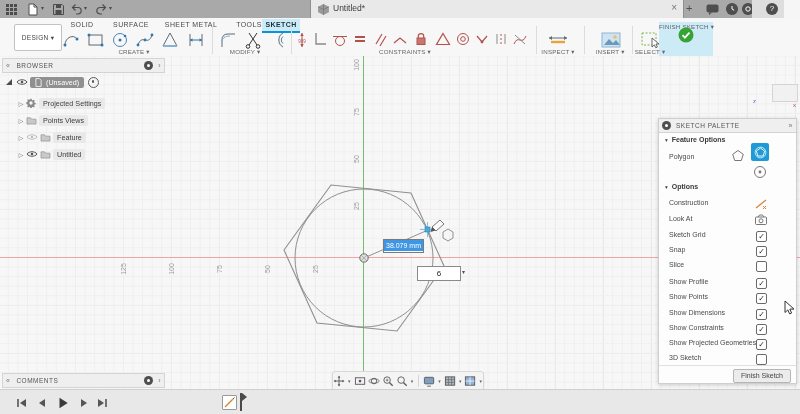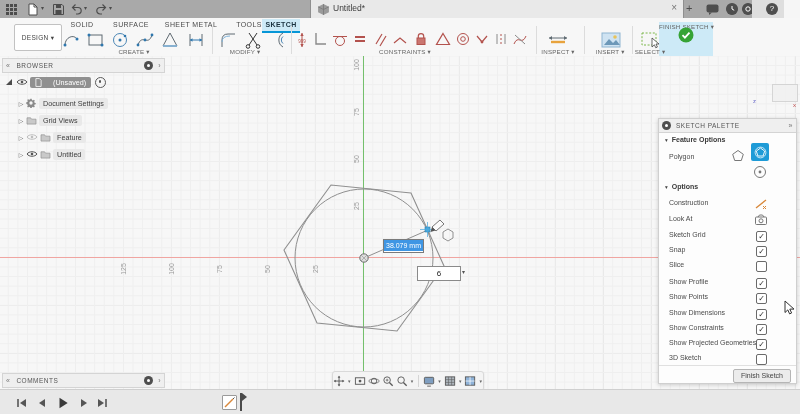--- a/index.html
+++ b/index.html
@@ -61,21 +61,21 @@
                 font-size:6.5px;color:#555;letter-spacing:.5px;}
   .panel-header .ph-title{flex:1;margin-left:3px;}
   .ph-glyph{font-size:7px;color:#777;margin:0 3px;}
   .ph-gear{width:9px;height:9px;border-radius:50%;background:#4e4e4e;margin-right:2px;position:relative;}
   .ph-gear::after{content:"";position:absolute;left:3px;top:3px;width:3px;height:3px;border-radius:50%;background:#fff;}
 
   #browser{position:absolute;left:2px;top:58px;width:163px;height:106px;}
   .br-row{position:absolute;left:0;height:14px;display:flex;align-items:center;font-size:7.2px;color:#3d3d3d;}
   .br-chip{background:#e9e9e9;border-radius:2px;padding:1px 4px;white-space:nowrap;}
   .br-exp{color:#666;font-size:6px;width:10px;text-align:center;}
-  .root-chip{background:#909090;color:#fff;border-radius:2px;padding:1px 5px;display:flex;align-items:center;gap:11px;}
+  .root-chip{background:#909090;color:#fff;border-radius:2px;padding:1px 5px;display:flex;align-items:center;gap:4px;}
   .root-tri{width:0;height:0;border-left:6px solid transparent;border-bottom:6px solid #4c4c4c;transform:rotate(0deg);margin-left:4px;}
   .radio-btn{width:9px;height:9px;border:1px solid #5a5a5a;border-radius:50%;margin-left:4px;position:relative;}
   .radio-btn::after{content:"";position:absolute;left:2.5px;top:2.5px;width:2.5px;height:2.5px;border-radius:50%;background:#5a5a5a;}
 
   #comments{position:absolute;left:2px;top:373px;width:163px;height:14px;}
 
   #palette{position:absolute;left:658px;top:118px;width:137px;height:264px;background:#fdfdfd;
            border:1px solid #cfcfcf;box-shadow:0 1px 4px rgba(0,0,0,.18);}
   .pal-sec{position:absolute;left:6px;font-size:7px;font-weight:bold;color:#3a3a3a;}
   .pal-sec .ph-glyph{font-size:5.5px;color:#444;margin:0 2px 0 0;}
@@ -452,31 +452,31 @@
     <span class="radio-btn"></span>
   </div>
 
   <div class="br-row" style="top:38px;left:14px">
     <span class="br-exp">▷</span>
     <span style="width:13px">
       <svg viewBox="0 0 12 12" width="10" height="10">
           <path d="M6 4a2 2 0 100 4 2 2 0 000-4zm-.8-3h1.6l.3 1.4 1.2.5 1.2-.8 1.1 1.1-.8 1.2.5 1.2 1.4.3v1.6l-1.4.3-.5 1.2.8 1.2-1.1 1.1-1.2-.8-1.2.5-.3 1.4H5.2l-.3-1.4-1.2-.5-1.2.8-1.1-1.1.8-1.2-.5-1.2L.3 6.8V5.2l1.4-.3.5-1.2-.8-1.2 1.1-1.1 1.2.8 1.2-.5z" fill="#8a8a8a"></path>
         </svg>
     </span>
-    <span class="br-chip">Document Settings</span>
+    <span class="br-chip">Projected Settings</span>
   </div>
 
   <div class="br-row" style="top:55px;left:14px">
     <span class="br-exp">▷</span>
     <span style="width:13px">
       <svg viewBox="0 0 12 10" width="11" height="9">
           <path d="M1 2h4l1 1.5h5V9H1z" fill="#c9c9c9" stroke="#8a8a8a" stroke-width=".7"></path>
         </svg>
     </span>
-    <span class="br-chip">Grid Views</span>
+    <span class="br-chip">Points Views</span>
   </div>
 
   <div class="br-row" style="top:72px;left:14px">
     <span class="br-exp">▷</span>
     <span style="width:14px">
       <svg viewBox="0 0 12 8" width="12" height="8">
           <path d="M1 4c2-3 8-3 10 0-2 3-8 3-10 0z" fill="none" stroke="#bdbdbd"></path>
           <circle cx="6" cy="4" r="1.3" fill="#bdbdbd"></circle>
         </svg>
     </span>

